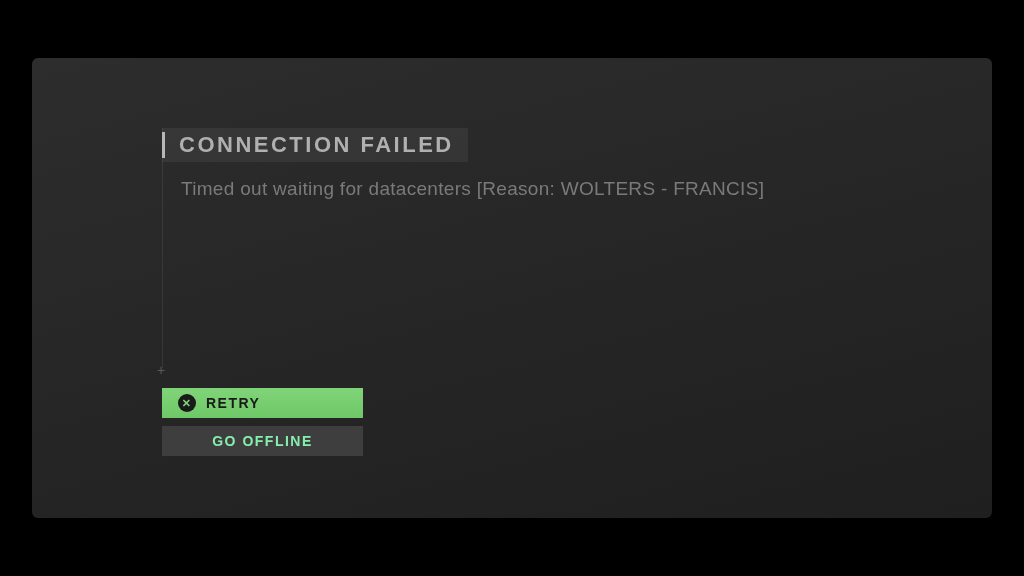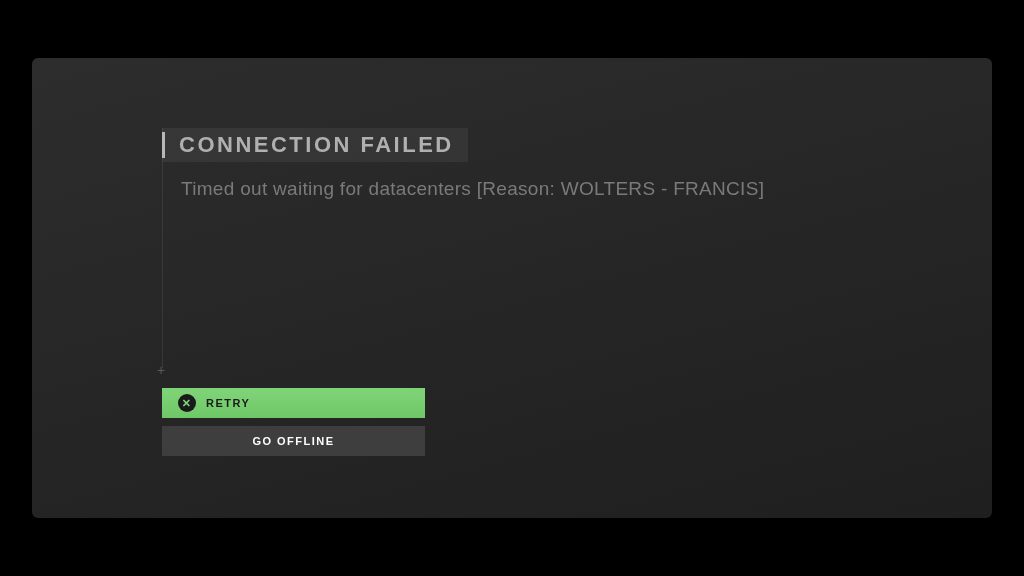--- a/index.html
+++ b/index.html
@@ -67,41 +67,41 @@
       font-size: 14px;
       line-height: 1;
     }
     .buttons {
       margin-top: 20px;
       margin-left: 130px;
     }
     .btn {
       display: flex;
       align-items: center;
-      width: 263px;
+      width: 201px;
       height: 30px;
       margin-bottom: 8px;
-      font-size: 11px;
+      font-size: 14px;
       font-weight: 600;
       letter-spacing: 1.5px;
       text-transform: uppercase;
       font-stretch: condensed;
       cursor: pointer;
       border: none;
       font-family: inherit;
       padding-left: 16px;
       text-align: left;
     }
     .btn-primary {
       background: linear-gradient(180deg, #7fd478 0%, #6fc867 100%);
       color: #1a1a1a;
     }
     .btn-secondary {
       background: #3e3e3e;
-      color: #ffffff;
+      color: #86efac;
       justify-content: center;
       padding-left: 0;
     }
     .x-icon {
       display: inline-flex;
       align-items: center;
       justify-content: center;
       width: 18px;
       height: 18px;
       border-radius: 50%;

